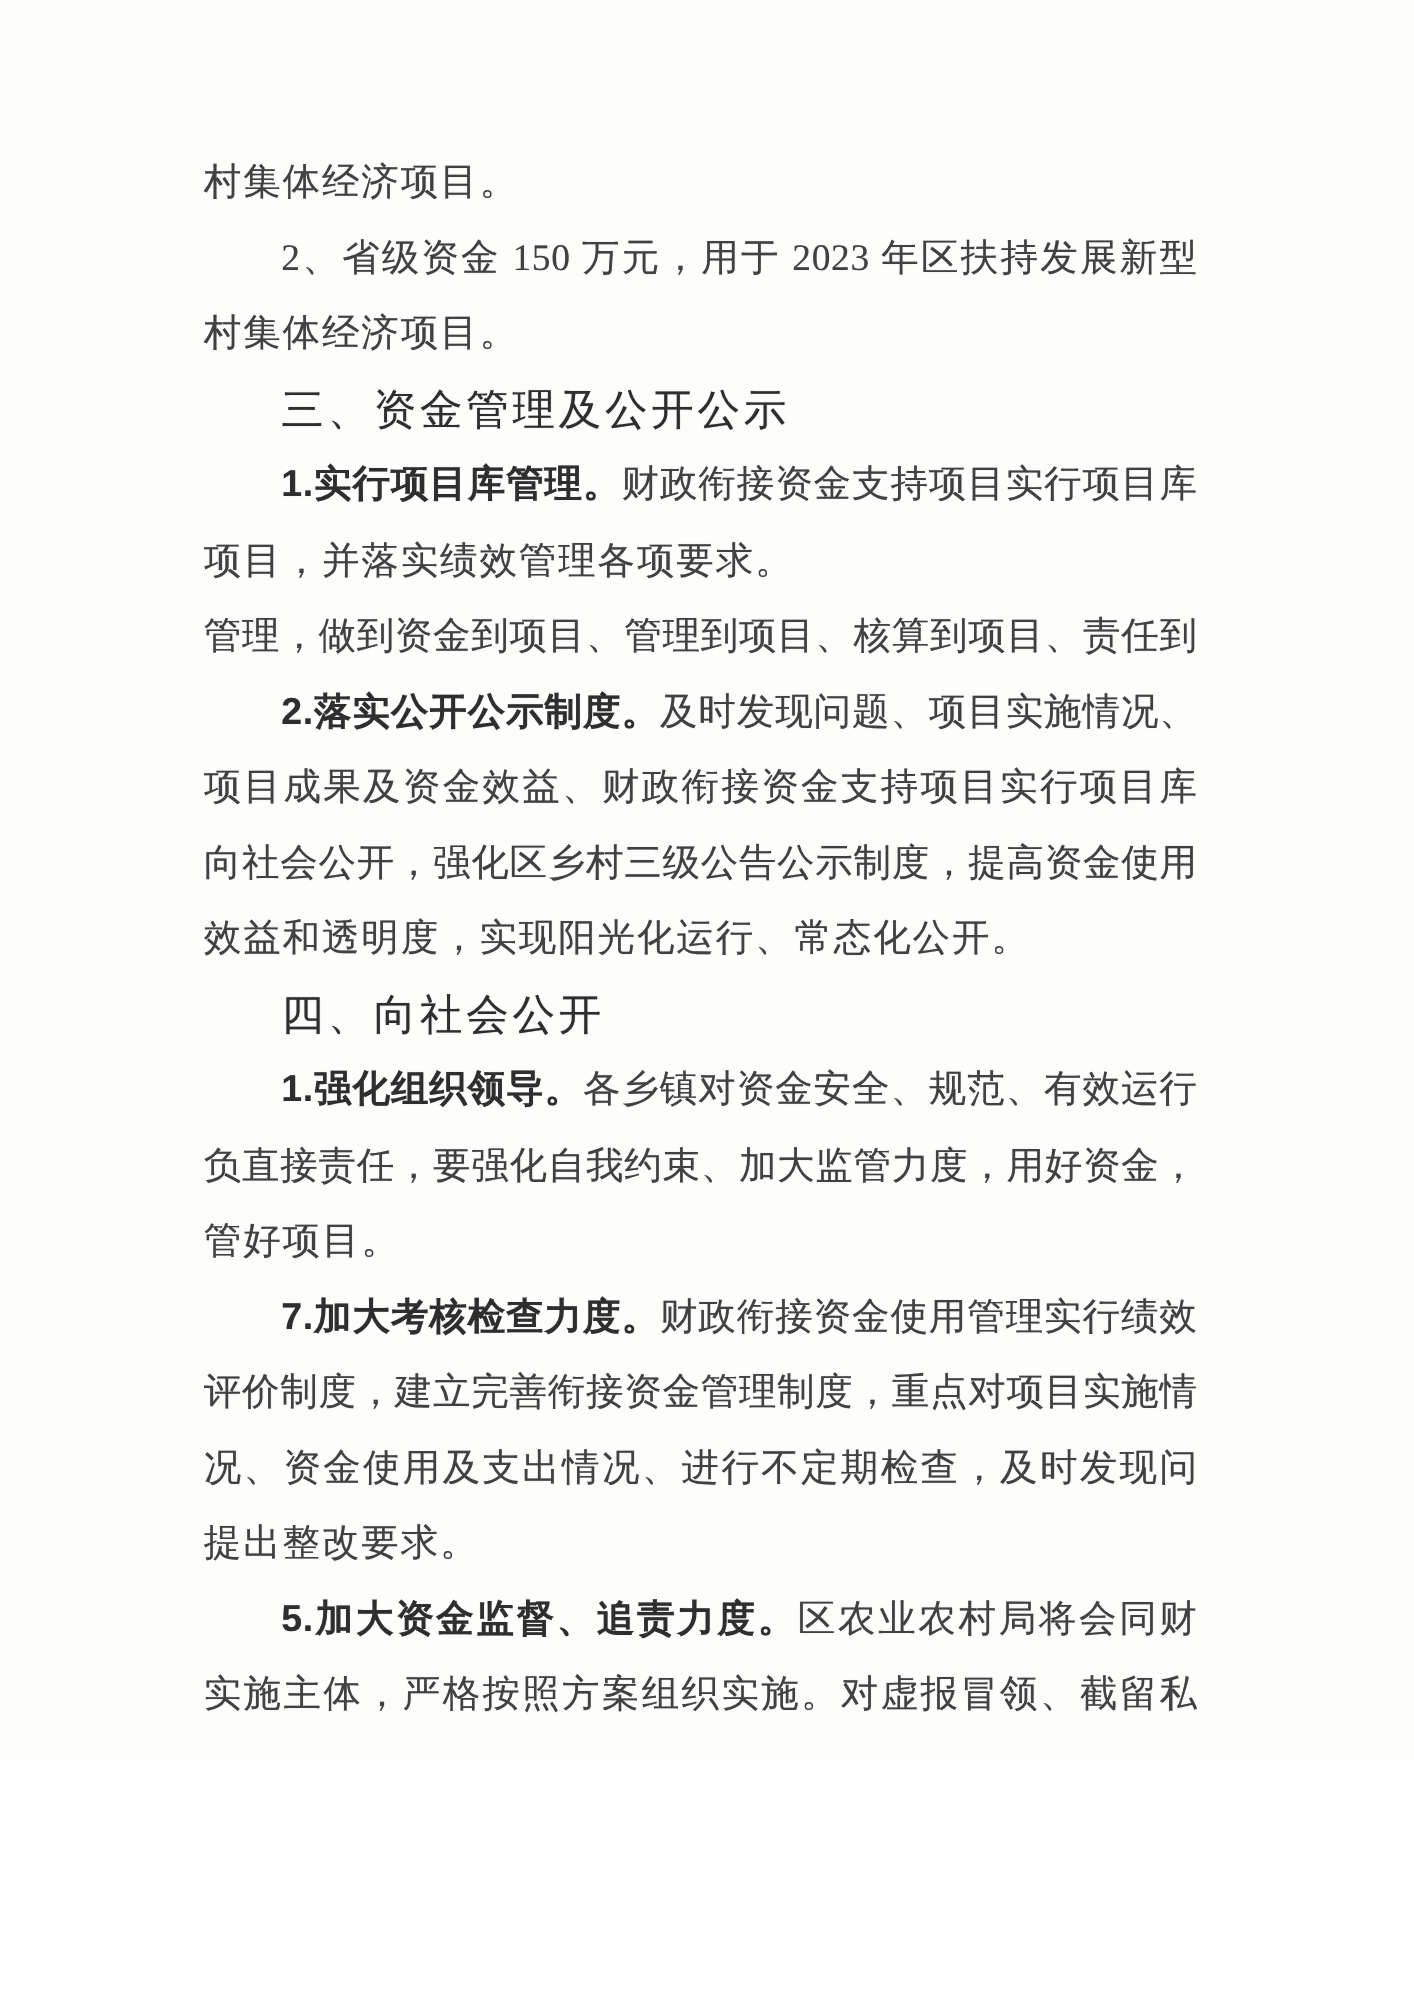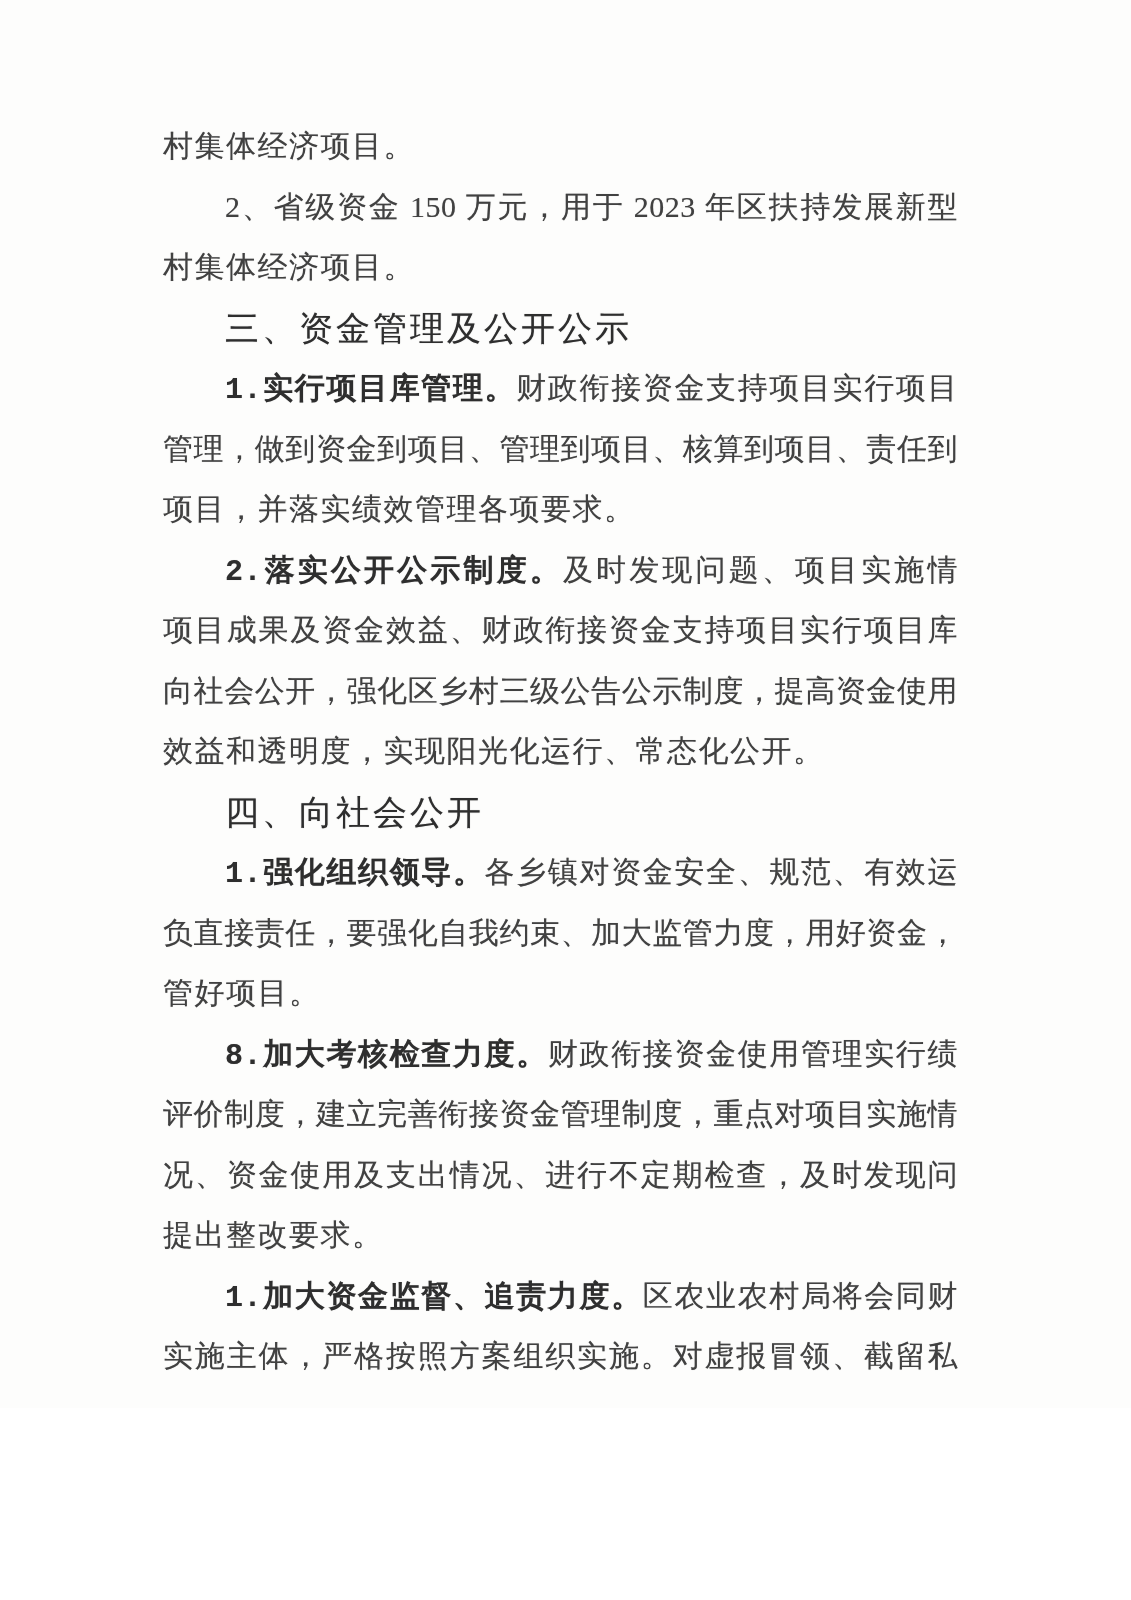--- a/index.html
+++ b/index.html
@@ -43,21 +43,21 @@
   .line.jl {
     white-space: normal;
     text-align: justify;
     text-justify: inter-character;
     text-align-last: justify;
     letter-spacing: 0.5px;
     overflow: hidden;
   }
   .line.indent { padding-left: 62px; }
   .line .lead {
-    font-family: Liberation Mono, monospace;
+    font-family: Liberation Sans, sans-serif;
     font-weight: 700;
     color: var(--heading_ink);
   }
   .line.heading {
     padding-left: 62px;
     font-family: "Liberation Sans", "DejaVu Sans", sans-serif;
     font-weight: 400;
     font-size: 34px;
     letter-spacing: 3px;
     color: var(--heading_ink);
@@ -83,49 +83,49 @@
     <div class="line"><span>村集体经济项目。</span></div>
 
     <div class="line indent jl"><span>2、省级资金 150 万元，用于 2023 年区扶持发展新型农</span></div>
 
     <div class="line"><span>村集体经济项目。</span></div>
 
     <div class="line heading"><span>三、资金管理及公开公示</span></div>
 
     <div class="line indent jl"><span class="lead">1.实行项目库管理。</span><span>财政衔接资金支持项目实行项目库</span></div>
 
+    <div class="line"><span>项目，并落实绩效管理各项要求。</span></div>
+
     <div class="line jl"><span>管理，做到资金到项目、管理到项目、核算到项目、责任到</span></div>
-
-    <div class="line"><span>项目，并落实绩效管理各项要求。</span></div>
 
     <div class="line indent jl"><span class="lead">2.落实公开公示制度。</span><span>及时发现问题、项目实施情况、</span></div>
 
     <div class="line jl"><span>项目成果及资金效益、财政衔接资金支持项目实行项目库</span></div>
 
     <div class="line jl"><span>向社会公开，强化区乡村三级公告公示制度，提高资金使用</span></div>
 
     <div class="line"><span>效益和透明度，实现阳光化运行、常态化公开。</span></div>
 
     <div class="line heading"><span>四、向社会公开</span></div>
 
     <div class="line indent jl"><span class="lead">1.强化组织领导。</span><span>各乡镇对资金安全、规范、有效运行</span></div>
 
     <div class="line jl"><span>负直接责任，要强化自我约束、加大监管力度，用好资金，</span></div>
 
     <div class="line"><span>管好项目。</span></div>
 
-    <div class="line indent jl"><span class="lead">8.加大考核检查力度。</span><span>财政衔接资金使用管理实行绩效</span></div>
+    <div class="line indent jl"><span class="lead">7.加大考核检查力度。</span><span>财政衔接资金使用管理实行绩效</span></div>
 
     <div class="line jl"><span>评价制度，建立完善衔接资金管理制度，重点对项目实施情</span></div>
 
     <div class="line jl"><span>况、资金使用及支出情况、进行不定期检查，及时发现问题，</span></div>
 
     <div class="line"><span>提出整改要求。</span></div>
 
-    <div class="line indent jl"><span class="lead">1.加大资金监督、追责力度。</span><span>区农业农村局将会同财政、</span></div>
+    <div class="line indent jl"><span class="lead">5.加大资金监督、追责力度。</span><span>区农业农村局将会同财政、</span></div>
 
 
     <div class="line jl"><span>实施主体，严格按照方案组织实施。对虚报冒领、截留私分、</span></div>
 
   </div>
 
   <div class="pagenum">- 2 -</div>
 </div>
 
 </body></html>

